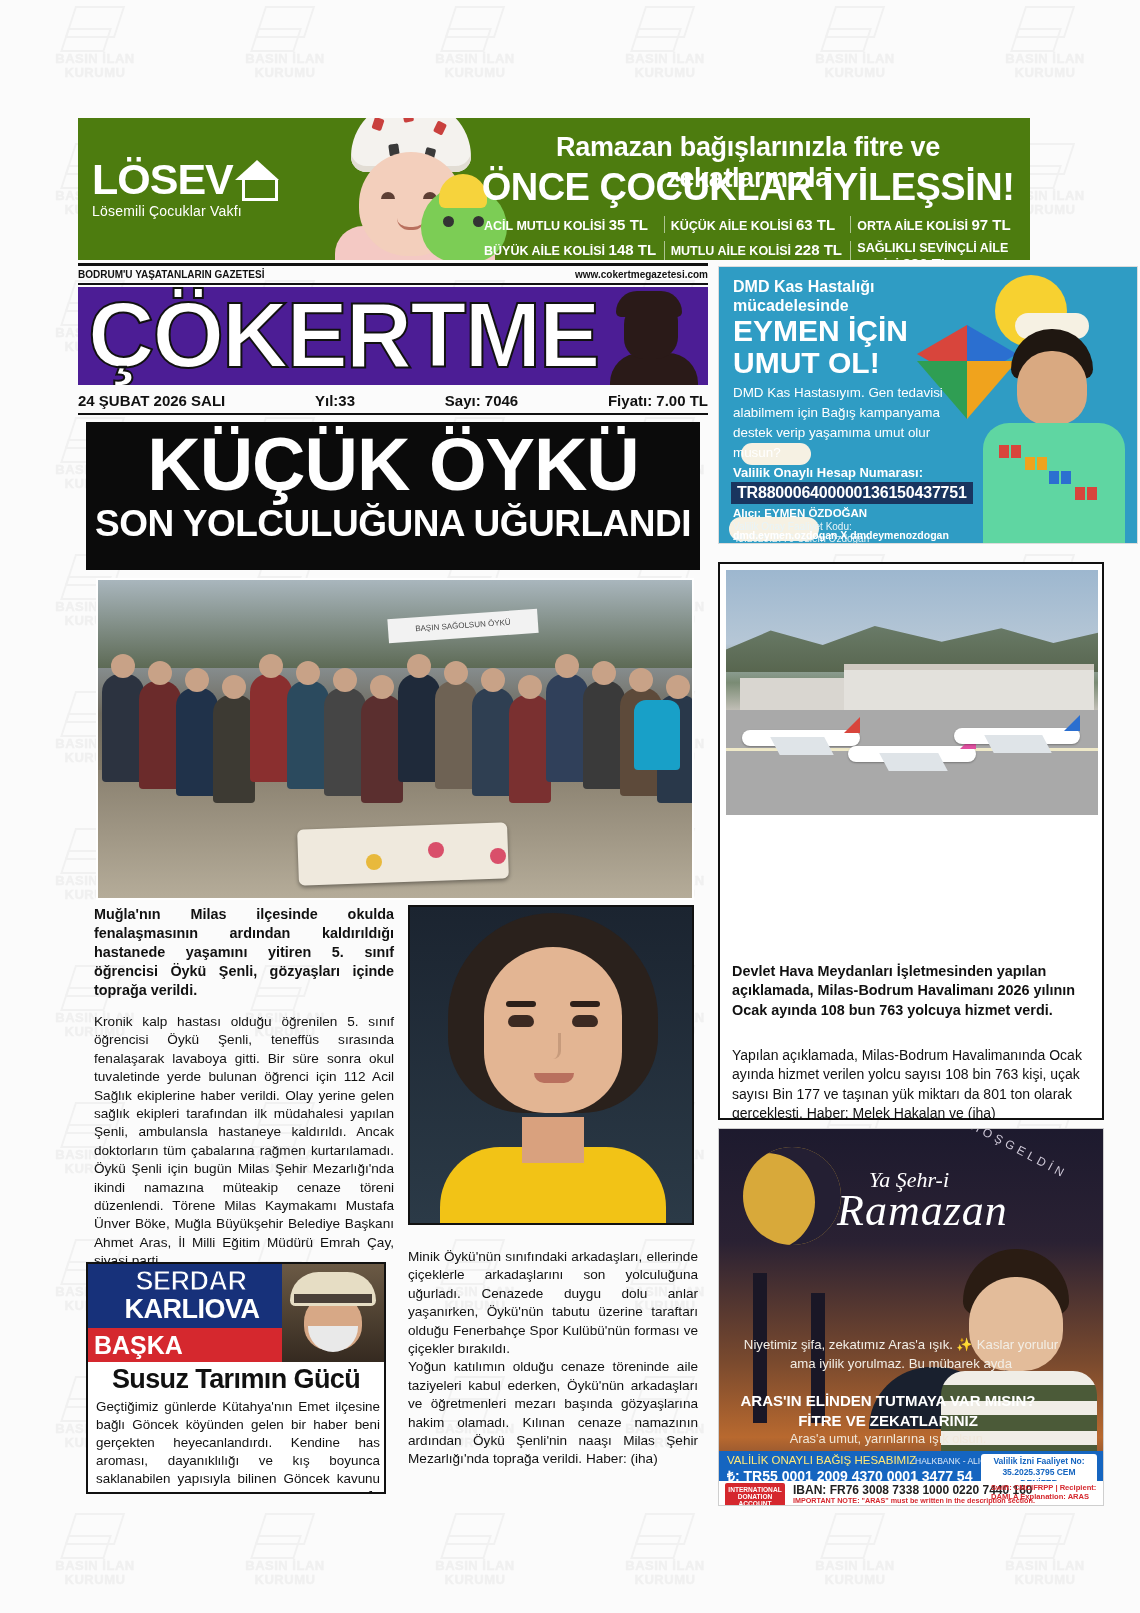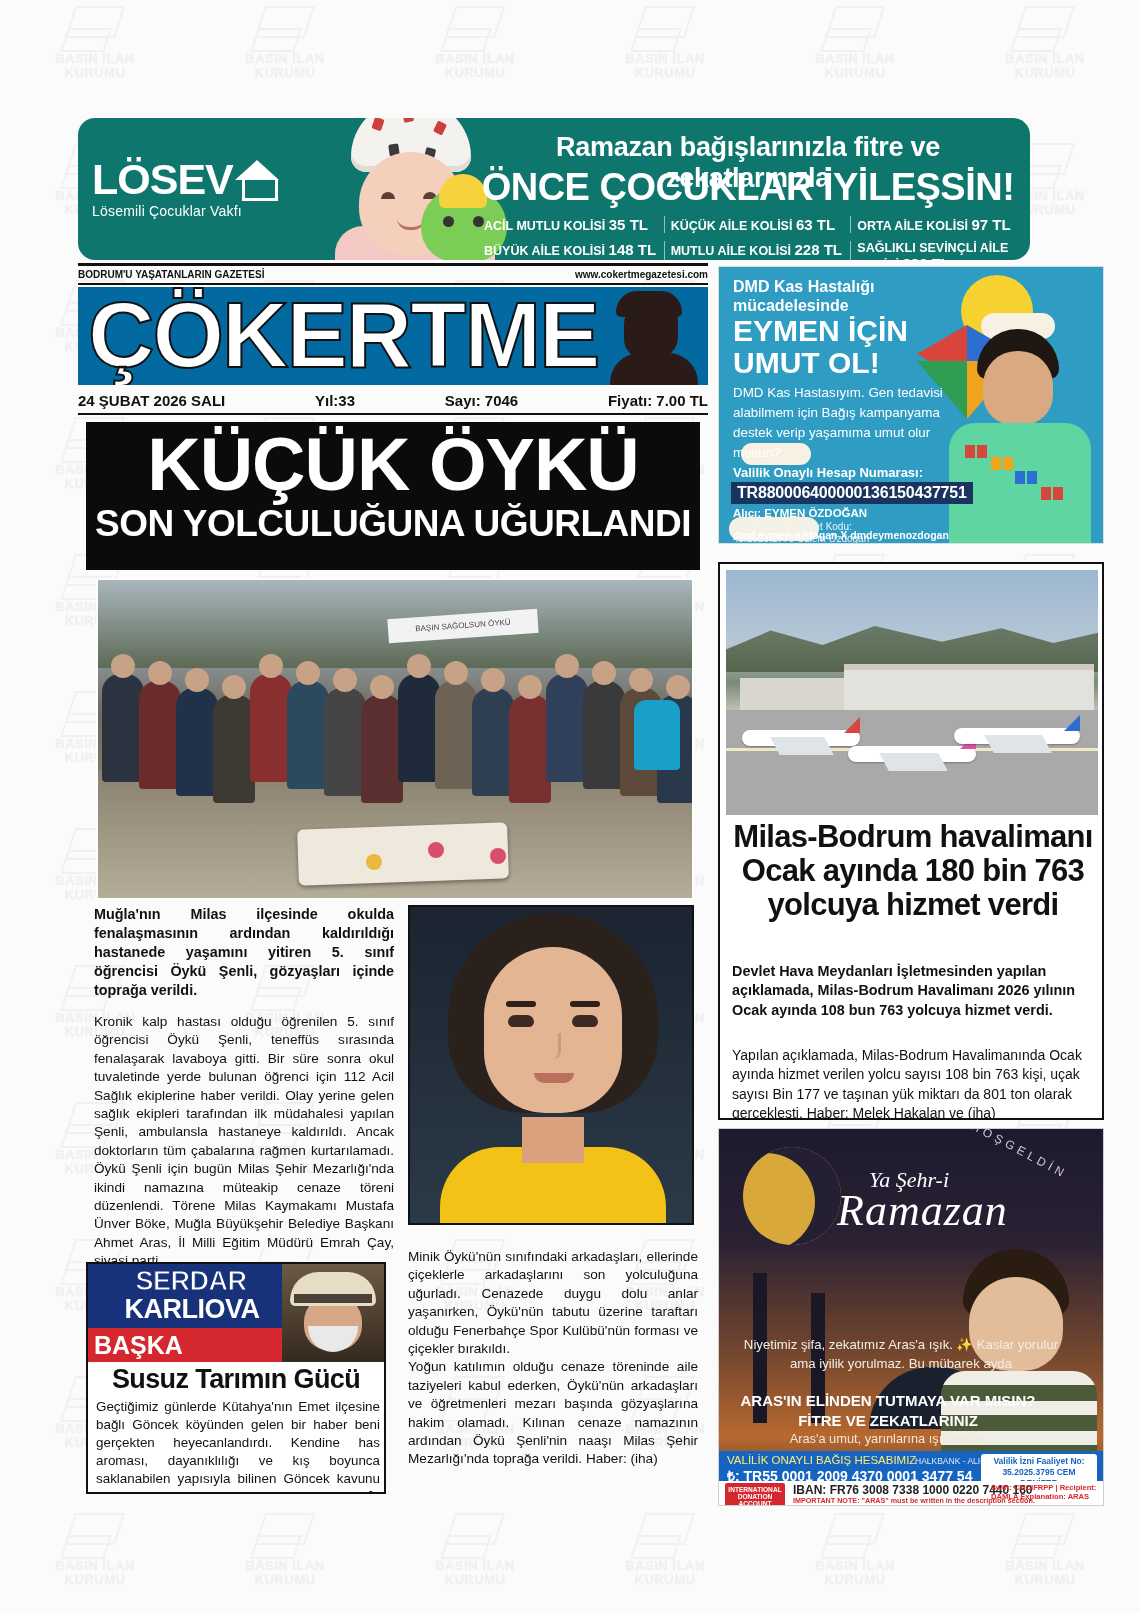--- a/index.html
+++ b/index.html
@@ -56,23 +56,22 @@
   
   .paper {
     position: absolute; z-index: 2;
     left: 0; top: 0; width: 1140px; height: 1613px;
   }
 
   
   .losev {
     position: absolute; left: 78px; top: 118px;
     width: 952px; height: 142px;
-    background: #0f766e;
+    background: #4d7c0f;
     overflow: hidden;
-    border-radius: 17px;
   }
   .losev-logo {
     position: absolute; left: 14px; top: 38px; width: 210px;
     color: #fff;
   }
   .losev-logo .big {
     font-size: 43px; font-weight: bold; letter-spacing: -1px;
     line-height: 44px; display: inline-block;
   }
   .losev-house {
@@ -153,21 +152,21 @@
   
   .tagline-row {
     position: absolute; left: 78px; top: 263px; width: 630px; height: 22px;
     border-top: 3px solid #111; border-bottom: 2px solid #111;
     display: flex; align-items: center; justify-content: space-between;
     font-size: 10px; font-weight: bold; color: #111;
     background: transparent;
   }
   .masthead {
     position: absolute; left: 78px; top: 287px; width: 630px; height: 98px;
-    background: #0369a1; overflow: hidden;
+    background: #4c1d95; overflow: hidden;
   }
   .masthead .title {
     position: absolute; left: 10px; top: -4px;
     font-size: 92px; font-weight: bold; color: #fff;
     letter-spacing: -2px; line-height: 104px;
     -webkit-text-stroke: 2px #111;
     font-family: "Liberation Sans", sans-serif;
   }
   .ataturk {
     position: absolute; right: 6px; top: 4px; width: 96px; height: 94px;
@@ -318,21 +317,21 @@
     letter-spacing: -.6px;
   }
   .kar-body {
     position: absolute; left: 8px; top: 134px; width: 284px;
     font-size: 13.4px; line-height: 18px; color: #111; text-align: justify;
   }
   .kar-body b { font-size: 14.4px; }
 
   
   .dmd {
-    position: absolute; left: 718px; top: 266px; width: 386px; height: 278px;
+    position: absolute; left: 718px; top: 266px; width: 420px; height: 278px;
     background: #2f9cc4; border: 1px solid #dcdcdc; overflow: hidden;
   }
   .dmd .sun { position: absolute; right: 70px; top: 8px; width: 72px; height: 72px; background: #f7d130; border-radius: 50%; }
   .dmd .cloud { position: absolute; background: #f6f1e3; border-radius: 20px; }
   .dmd .c1 { right: 48px; top: 46px; width: 74px; height: 26px; }
   .dmd .c2 { left: 22px; top: 176px; width: 70px; height: 22px; }
   .dmd .c3 { left: 10px; top: 250px; width: 90px; height: 24px; }
   .dmd .t1 { position: absolute; left: 14px; top: 10px; width: 220px; color: #fff; font-size: 16px; font-weight: bold; line-height: 19px; }
   .dmd .t2 { position: absolute; left: 14px; top: 48px; color: #fff; font-size: 30px; font-weight: bold; line-height: 32px; }
   .dmd .t3 { position: absolute; left: 14px; top: 116px; width: 230px; color: #fff; font-size: 13.4px; line-height: 20px; }
@@ -929,21 +928,20 @@
         <div class="ap-plane" style="left:16px; top:160px; width:118px;">
             <span class="tail" style="background:#d8453c; clip-path:polygon(100% 0,100% 100%,0 100%);"></span>
           </div>
         <div class="ap-plane" style="left:122px; top:176px; width:128px;">
             <span class="tail" style="background:#e050a0; clip-path:polygon(100% 0,100% 100%,0 100%);"></span>
           </div>
         <div class="ap-plane" style="left:228px; top:158px; width:126px;">
             <span class="tail" style="background:#2b6fd0; clip-path:polygon(100% 0,100% 100%,0 100%);"></span>
           </div>
       </div>
-      <div class="ap-headline">Milas-Bodrum havalimanı Ocak ayında 180 bin 763 yolcuya hizmet verdi</div>
       <div class="ap-lead">Devlet Hava Meydanları İşletmesinden yapılan açıklamada, Milas-Bodrum Havalimanı 2026 yılının Ocak ayında 108 bun 763 yolcuya hizmet verdi.</div>
       <div class="ap-body">Yapılan açıklamada, Milas-Bodrum Havalimanında Ocak ayında hizmet verilen yolcu sayısı 108 bin 763 kişi, uçak sayısı Bin 177 ve taşınan yük miktarı da 801 ton olarak gerçekleşti.  Haber: Melek Hakalan ve (iha)</div>
     </div>
 
     <div class="ramazan">
       <span class="rz-minaret" style="left:34px; height:150px;"></span>
       <span class="rz-minaret" style="left:92px; height:130px;"></span>
       <span class="rz-minaret" style="left:286px; height:142px;"></span>
       <span class="rz-dome"></span>
       <span class="rz-moon"></span>

